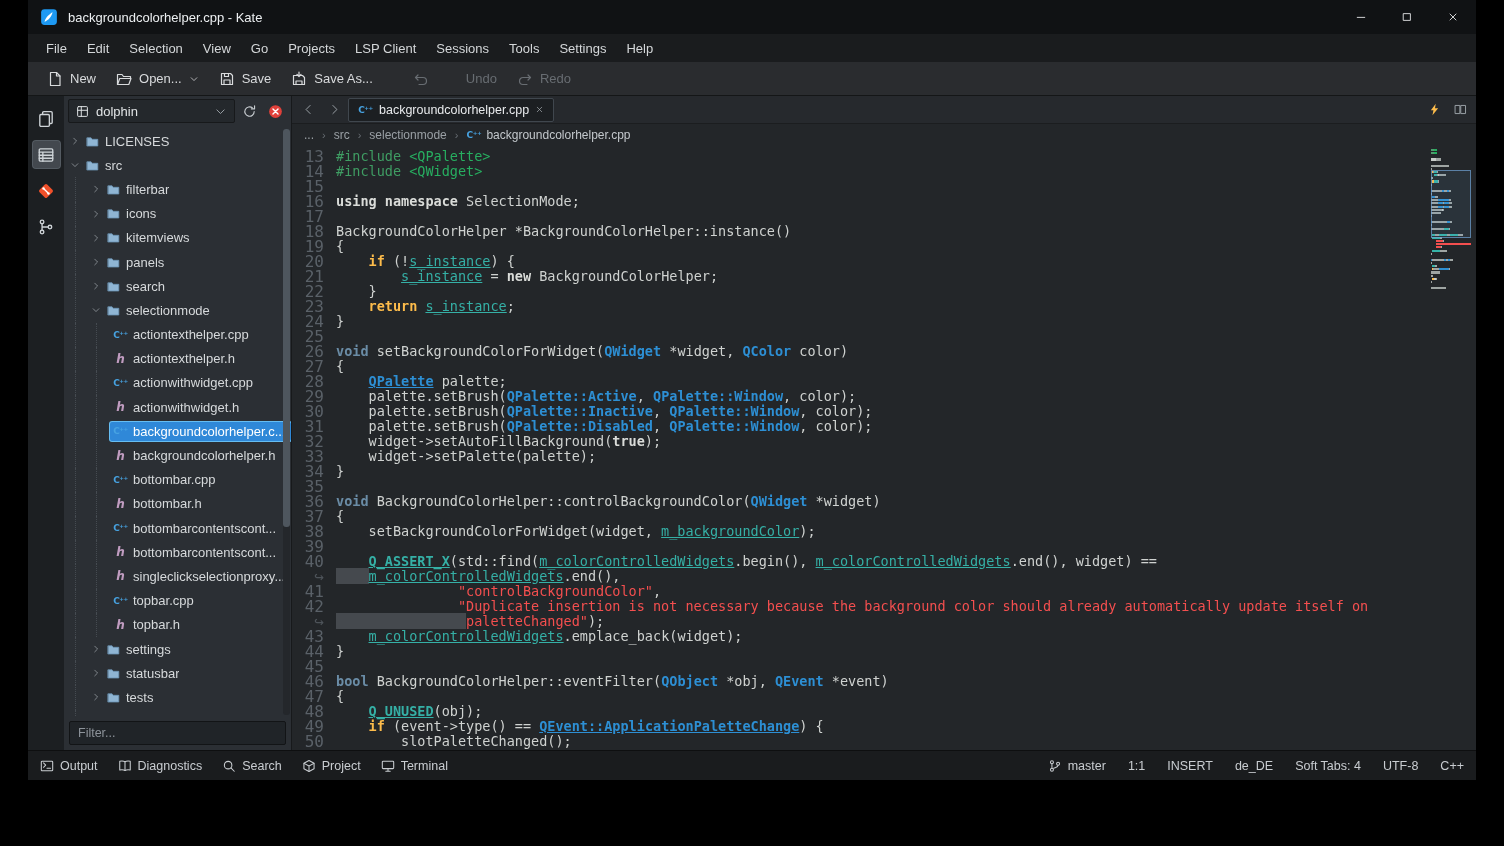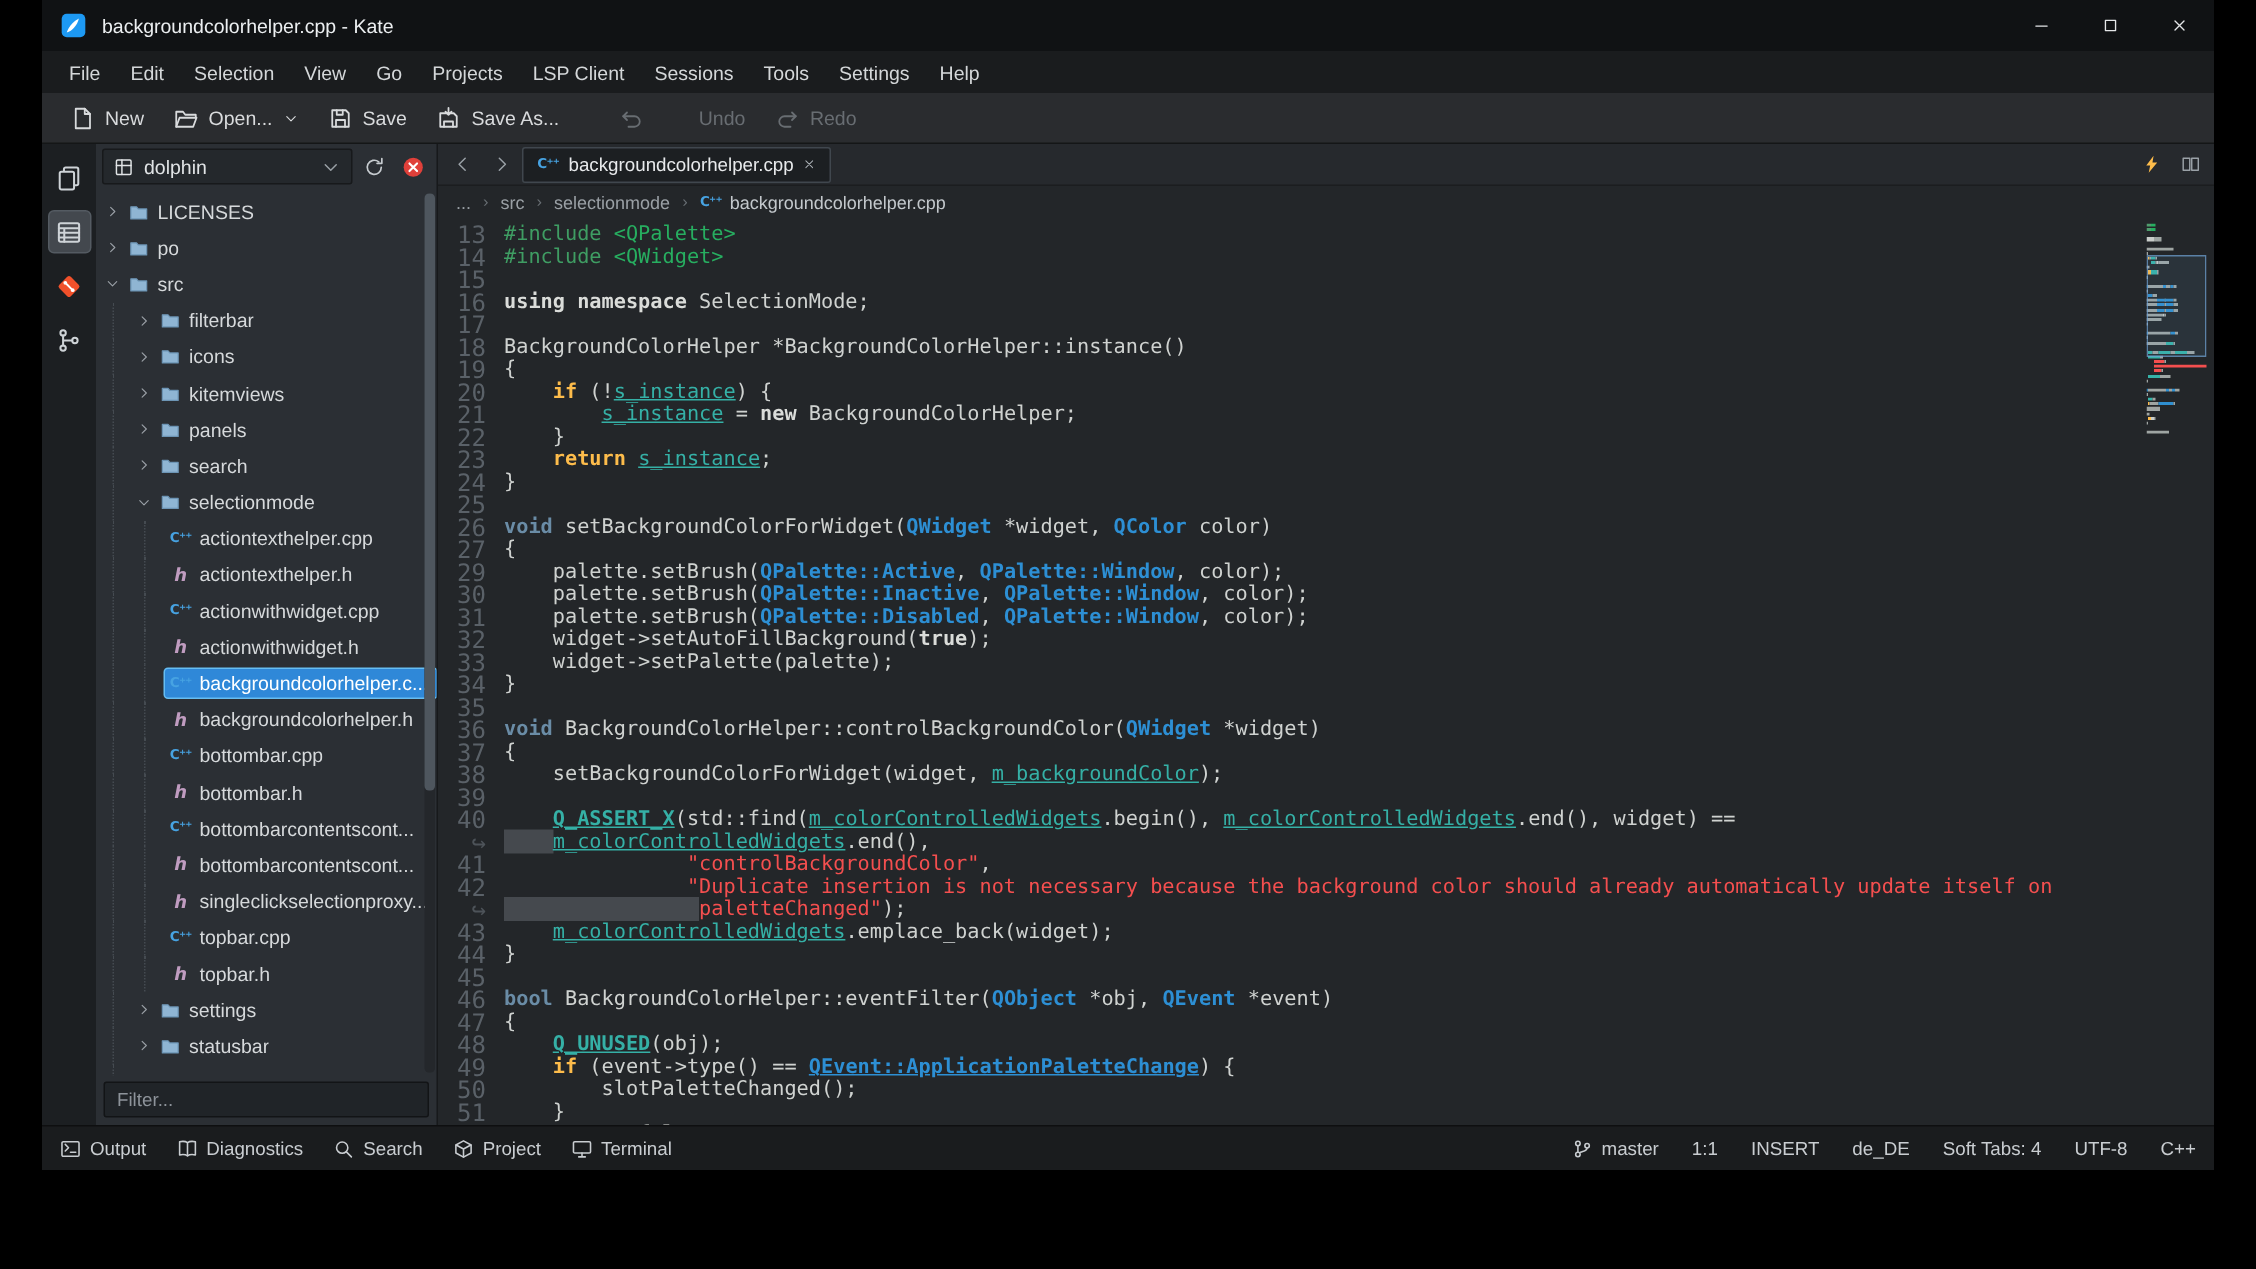--- a/index.html
+++ b/index.html
@@ -315,35 +315,20 @@
                   <svg viewBox="0 0 16 16" fill="none" stroke="currentColor" stroke-width="1.2" stroke-linecap="round" stroke-linejoin="round">
                     <path d="M1.5 3.5h4.7l1.4 1.8h6.9v8.2h-13z" fill="#8fb5d3" stroke="#6d95b5" stroke-width="1"></path>
                   </svg>
                 </span>
                 <span class="tlabel">LICENSES</span>
               </span>
             </div>
             <div class="tree-row">
               <span class="arrow">
                 <svg viewBox="0 0 16 16" fill="none" stroke="currentColor" stroke-width="1.2" stroke-linecap="round" stroke-linejoin="round">
-                  <path d="M6 3.5L10.5 8 6 12.5"></path>
-                </svg>
-              </span>
-              <span class="labelwrap">
-                <span class="ficon">
-                  <svg viewBox="0 0 16 16" fill="none" stroke="currentColor" stroke-width="1.2" stroke-linecap="round" stroke-linejoin="round">
-                    <path d="M1.5 3.5h4.7l1.4 1.8h6.9v8.2h-13z" fill="#8fb5d3" stroke="#6d95b5" stroke-width="1"></path>
-                  </svg>
-                </span>
-                <span class="tlabel">po</span>
-              </span>
-            </div>
-            <div class="tree-row">
-              <span class="arrow">
-                <svg viewBox="0 0 16 16" fill="none" stroke="currentColor" stroke-width="1.2" stroke-linecap="round" stroke-linejoin="round">
                   <path d="M3.5 6L8 10.5 12.5 6"></path>
                 </svg>
               </span>
               <span class="labelwrap">
                 <span class="ficon">
                   <svg viewBox="0 0 16 16" fill="none" stroke="currentColor" stroke-width="1.2" stroke-linecap="round" stroke-linejoin="round">
                     <path d="M1.5 3.5h4.7l1.4 1.8h6.9v8.2h-13z" fill="#8fb5d3" stroke="#6d95b5" stroke-width="1"></path>
                   </svg>
                 </span>
                 <span class="tlabel">src</span>
@@ -742,20 +727,24 @@
                 <span class="lineno">25</span>
                 <span class="ctext"></span>
               </div>
               <div class="code-row">
                 <span class="lineno">26</span>
                 <span class="ctext"><span class="tk-typ">void</span><span class="tk-d"> setBackgroundColorForWidget(</span><span class="tk-qt">QWidget</span><span class="tk-d"> *widget, </span><span class="tk-qt">QColor</span><span class="tk-d"> color)</span></span>
               </div>
               <div class="code-row">
                 <span class="lineno">27</span>
                 <span class="ctext"><span class="tk-d">{</span></span>
+              </div>
+              <div class="code-row">
+                <span class="lineno">28</span>
+                <span class="ctext"><span class="tk-d">    </span><span class="tk-qtu">QPalette</span><span class="tk-d"> palette;</span></span>
               </div>
               <div class="code-row">
                 <span class="lineno">29</span>
                 <span class="ctext"><span class="tk-d">    palette.setBrush(</span><span class="tk-qt">QPalette::Active</span><span class="tk-d">, </span><span class="tk-qt">QPalette::Window</span><span class="tk-d">, color);</span></span>
               </div>
               <div class="code-row">
                 <span class="lineno">30</span>
                 <span class="ctext"><span class="tk-d">    palette.setBrush(</span><span class="tk-qt">QPalette::Inactive</span><span class="tk-d">, </span><span class="tk-qt">QPalette::Window</span><span class="tk-d">, color);</span></span>
               </div>
               <div class="code-row">

